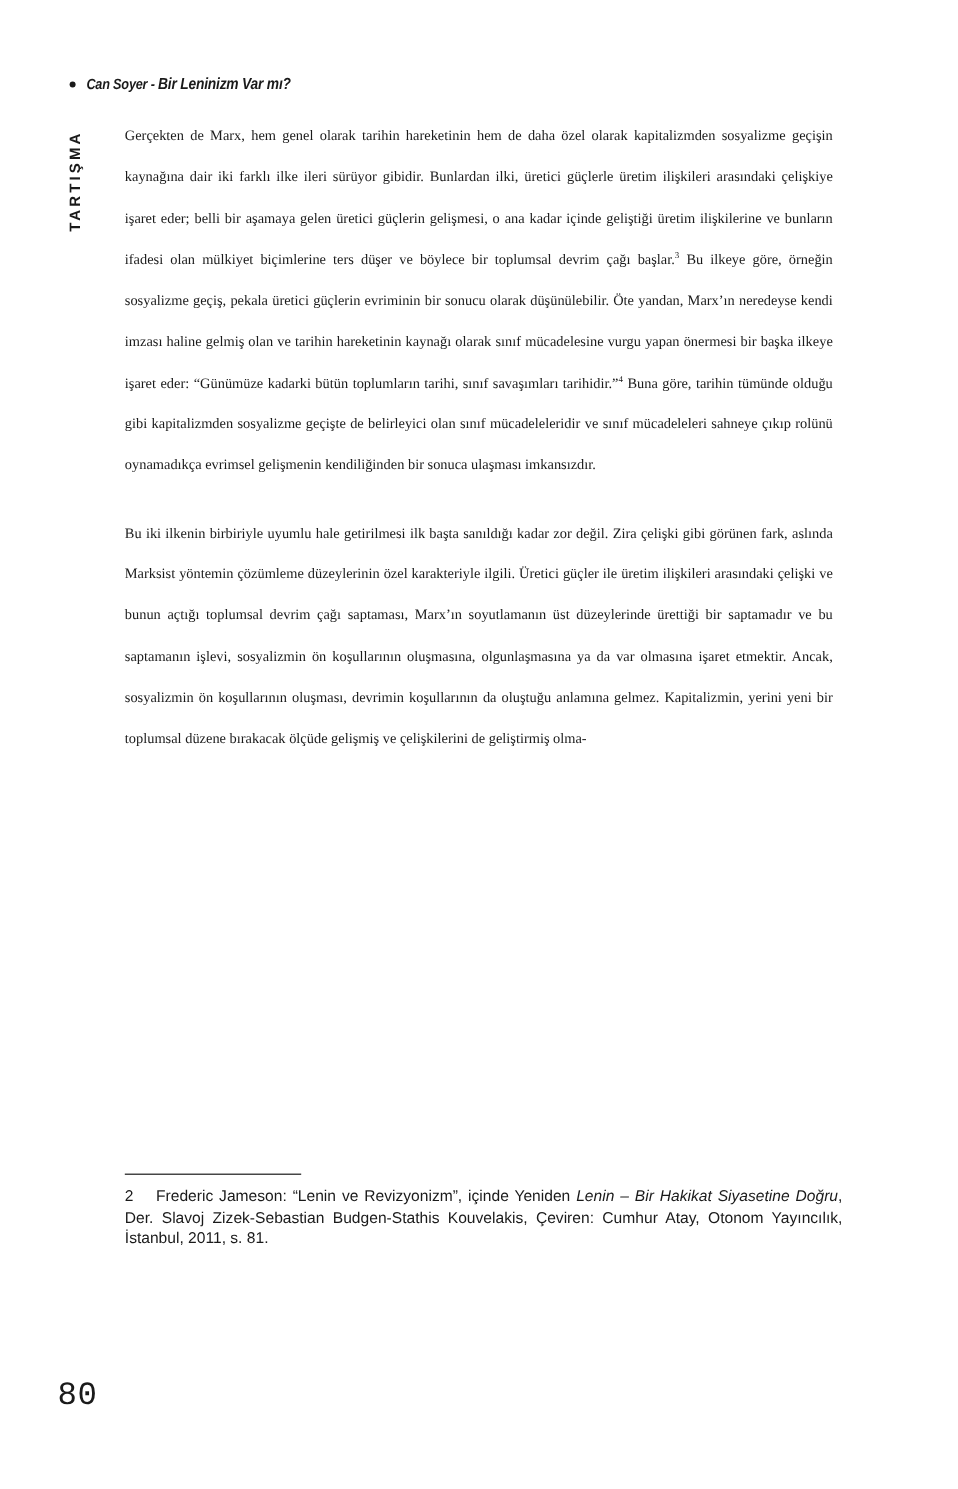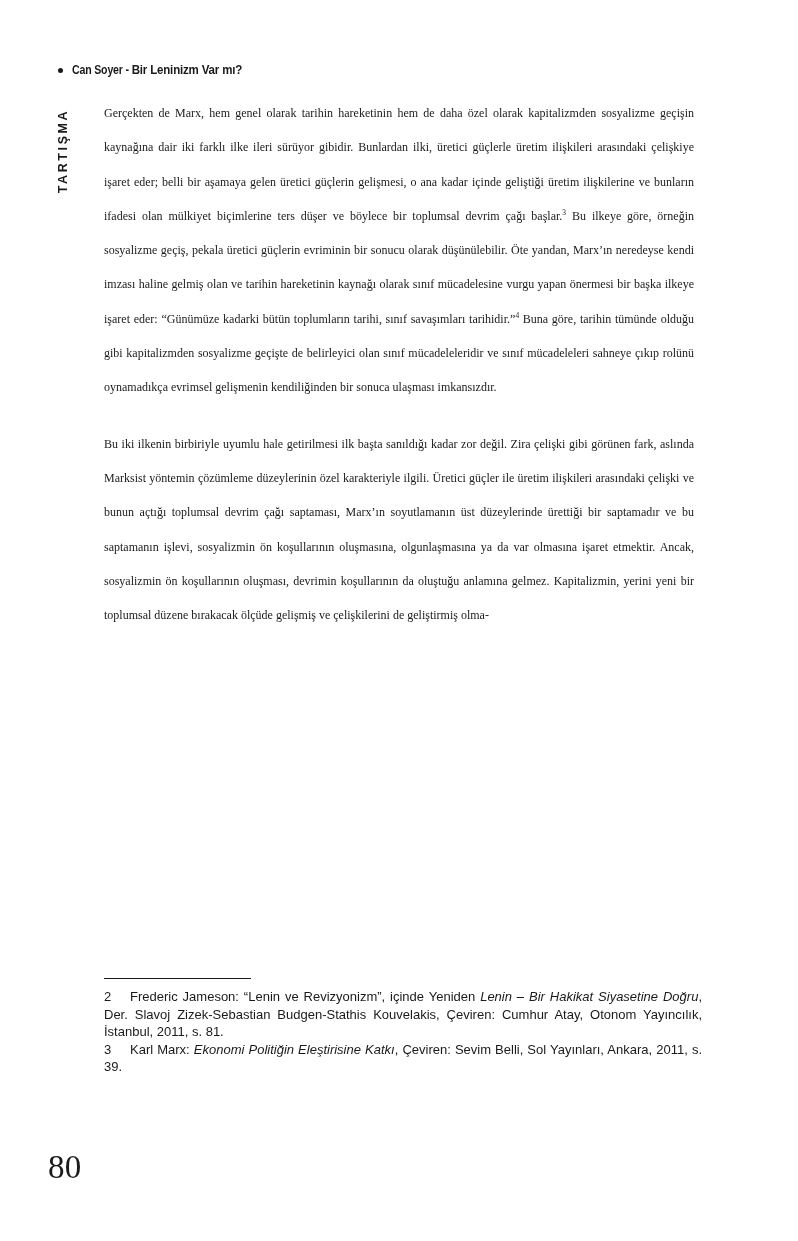--- a/index.html
+++ b/index.html
@@ -24,20 +24,21 @@
 
   
   .running-head {
     position: absolute;
     left: 58px;
     top: 62px;
     display: flex;
     align-items: center;
     gap: 9px;
     white-space: nowrap;
+    font-style: italic;
   }
   .rh-bullet {
     width: 5px;
     height: 5px;
     border-radius: 50%;
     background: #1a1a1a;
     display: inline-block;
     flex: 0 0 auto;
     position: relative;
     top: 1px;
@@ -138,22 +139,22 @@
     display: inline-block;
     width: 26px;
   }
   .fn i { font-style: italic; }
 
   
   .folio {
     position: absolute;
     left: 48px;
     top: 1149px;
-    font-family: Liberation Serif, serif;
-    font-size: 33px;
+    font-family: Liberation Mono, monospace;
+    font-size: 27px;
     color: #1a1a1a;
     letter-spacing: 0.3px;
   }
 </style>
 </head>
 <body>
 
 <div class="page">
 
   <div class="running-head">
@@ -169,18 +170,17 @@
 
 
     <p class="body"><span>Gerçekten de Marx, hem genel olarak tarihin hareketinin hem de daha özel olarak kapitalizmden sosyalizme geçişin kaynağına dair iki farklı ilke ileri sürüyor gibidir. Bunlardan ilki, üretici güçlerle üretim ilişkileri arasındaki çelişkiye işaret eder; belli bir aşamaya gelen üretici güçlerin gelişmesi, o ana kadar içinde geliştiği üretim ilişkilerine ve bunların ifadesi olan mülkiyet biçimlerine ters düşer ve böylece bir toplumsal devrim çağı başlar.</span><sup>3</sup><span> Bu ilkeye göre, örneğin sosyalizme geçiş, pekala üretici güçlerin evriminin bir sonucu olarak düşünülebilir. Öte yandan, Marx’ın neredeyse kendi imzası haline gelmiş olan ve tarihin hareketinin kaynağı olarak sınıf mücadelesine vurgu yapan önermesi bir başka ilkeye işaret eder: “Günümüze kadarki bütün toplumların tarihi, sınıf savaşımları tarihidir.”</span><sup>4</sup><span> Buna göre, tarihin tümünde olduğu gibi kapitalizmden sosyalizme geçişte de belirleyici olan sınıf mücadeleleridir ve sınıf mücadeleleri sahneye çıkıp rolünü oynamadıkça evrimsel gelişmenin kendiliğinden bir sonuca ulaşması imkansızdır.</span></p>
     <p class="body"><span>Bu iki ilkenin birbiriyle uyumlu hale getirilmesi ilk başta sanıldığı kadar zor değil. Zira çelişki gibi görünen fark, aslında Marksist yöntemin çözümleme düzeylerinin özel karakteriyle ilgili. Üretici güçler ile üretim ilişkileri arasındaki çelişki ve bunun açtığı toplumsal devrim çağı saptaması, Marx’ın soyutlamanın üst düzeylerinde ürettiği bir saptamadır ve bu saptamanın işlevi, sosyalizmin ön koşullarının oluşmasına, olgunlaşmasına ya da var olmasına işaret etmektir. Ancak, sosyalizmin ön koşullarının oluşması, devrimin koşullarının da oluştuğu anlamına gelmez. Kapitalizmin, yerini yeni bir toplumsal düzene bırakacak ölçüde gelişmiş ve çelişkilerini de geliştirmiş olma-</span></p>
 
   </div>
 
   <div class="footnotes">
     <div class="fn-rule"></div>
     <p class="fn"><span class="fn-num">2</span><span>Frederic Jameson: “Lenin ve Revizyonizm”, içinde Yeniden </span><i>Lenin – Bir Hakikat Siyasetine Doğru</i><span>, Der. Slavoj Zizek-Sebastian Budgen-Stathis Kouvelakis, Çeviren: Cumhur Atay, Otonom Yayıncılık, İstanbul, 2011, s. 81.</span></p>
-    <p class="fn"><span class="fn-num">3</span><span>Karl Marx: </span><i>Ekonomi Politiğin Eleştirisine Katkı</i><span>, Çeviren: Sevim Belli, Sol Yayınları, Ankara, 2011, s. 39.</span></p>
   </div>
 
   <div class="folio">80</div>
 
 </div>
 
 </body></html>

